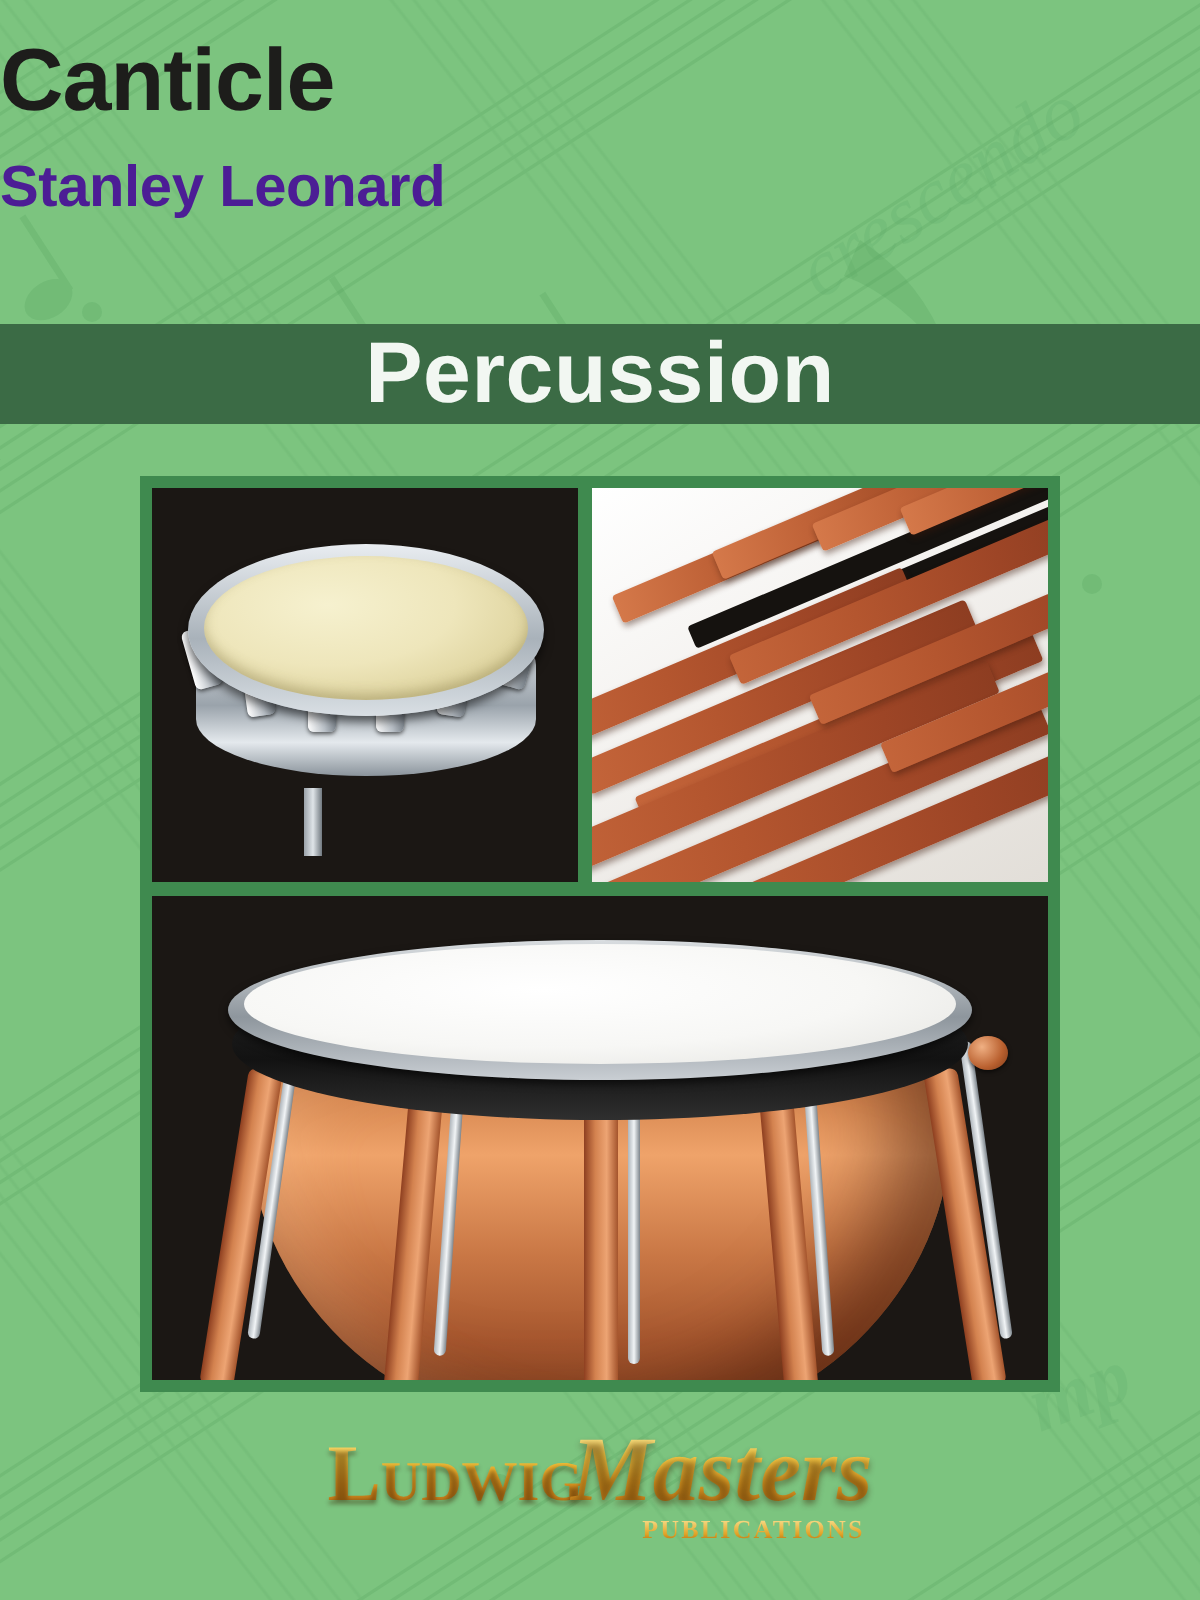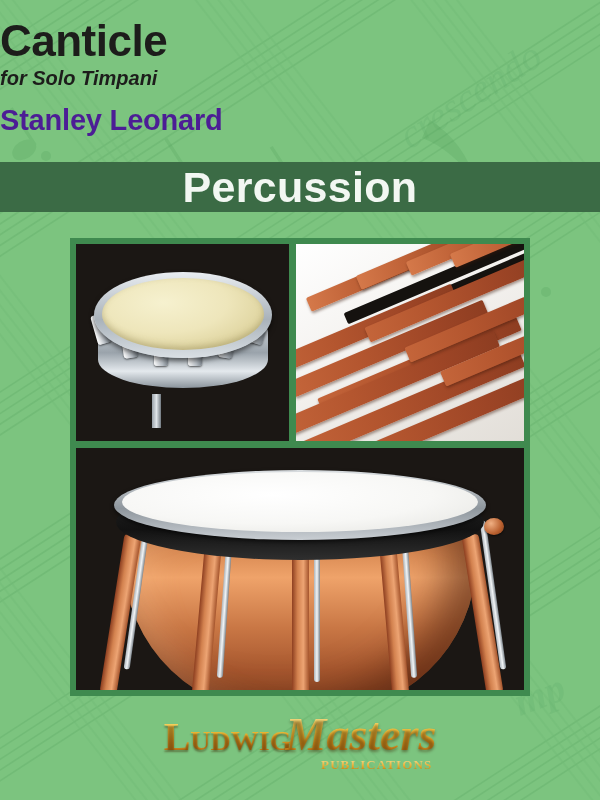--- a/index.html
+++ b/index.html
@@ -376,21 +376,20 @@
 
   <svg class="bg-layer bg-words" viewBox="0 0 600 800" aria-hidden="true">
     <g fill="#5ea968" font-family="Liberation Serif, serif" font-style="italic">
       <text x="410" y="150" font-size="40" transform="rotate(-33 410 150)">crescendo</text>
       <text x="520" y="716" font-size="40" font-weight="bold" transform="rotate(-20 520 716)">mp</text>
     </g>
   </svg>
 
   <div class="header-block">
     <h1 class="title">Canticle</h1>
-    <p class="subtitle">for Solo Timpani</p>
     <p class="composer">Stanley Leonard</p>
   </div>
 
   <div class="band">
     <span class="band-label">Percussion</span>
   </div>
 
   <div class="collage">
 
     <div class="collage-top">

